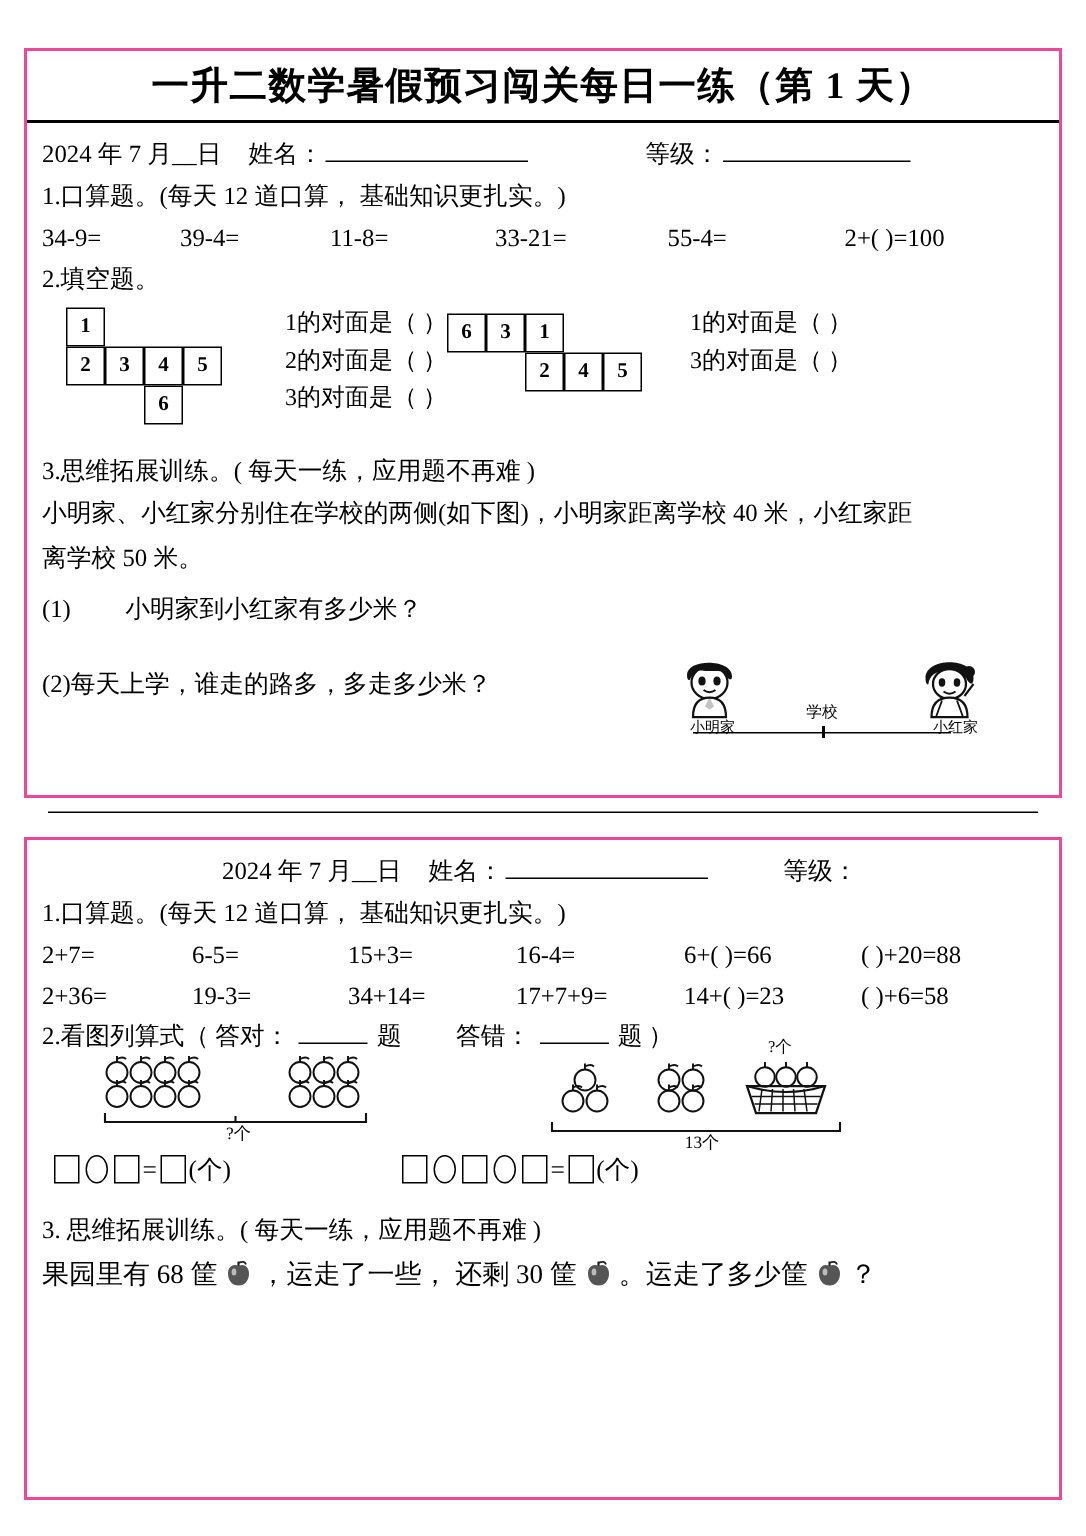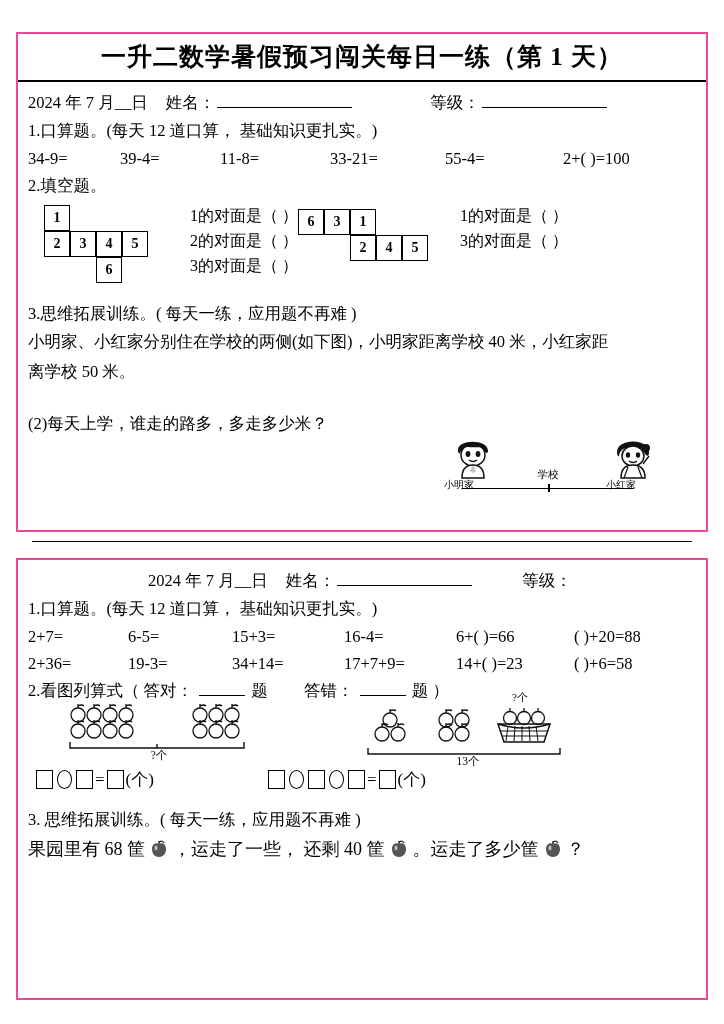--- a/index.html
+++ b/index.html
@@ -132,21 +132,21 @@
   #school-diagram{
     position:absolute;
     left:380px;top:398px;
     width:300px;height:70px;
   }
   .kid{position:absolute;width:46px;height:46px;}
   .kid-label{
     position:absolute;
     font-size:10px;
     white-space:nowrap;
-    text-align:left;
+    text-align:right;
     width:46px;
   }
   .road{
     position:absolute;
     left:64px;right:64px;top:56px;
     border-top:1.6px solid #000;
   }
   .road-tick{
     position:absolute;
     top:52px;left:50%;
@@ -297,20 +297,25 @@
           <div class="q-line">3的对面是（     ）</div>
         </div>
 
       </div>
 
       <div class="section-title" style="margin-top:14px;">3.思维拓展训练。( 每天一练，应用题不再难 )</div>
 
       <div class="prob-text">小明家、小红家分别住在学校的两侧(如下图)，小明家距离学校 40 米，小红家距</div>
       <div class="prob-text">离学校 50 米。</div>
 
+      <div class="prob-q">
+        <span>(1)</span>
+        <span class="indent-q"></span>
+        <span>小明家到小红家有多少米？</span>
+      </div>
 
       <div class="prob-q" style="margin-top:28px;">(2)每天上学，谁走的路多，多走多少米？</div>
 
     </div>
 
     <div id="school-diagram">
 
       <div class="kid" style="left:52px;top:2px;">
         <svg viewBox="0 0 46 46" width="46" height="46">
           <path d="M8 16 C8 5, 38 5, 38 17 C38 20, 36 19, 34 17 C30 13, 26 16, 20 14 C15 13, 11 16, 10 19 C9 20, 8 19, 8 16 Z" fill="#111"></path>
@@ -507,21 +512,21 @@
       <div class="final-prob">
         <span>果园里有 68 筐</span>
         <span class="apple-ico">
           <svg viewBox="0 0 16 18" width="16" height="18">
             <path d="M8 4 C4 2, 1 5, 1 9 C1 14, 4 17, 8 17 C12 17, 15 14, 15 9 C15 5, 12 2, 8 4 Z" fill="#555"></path>
             <path d="M8 4 L8 1" stroke="#222" stroke-width="1.4" fill="none"></path>
             <path d="M8 2 q4 -2 5 1" stroke="#222" stroke-width="1.2" fill="none"></path>
             <ellipse cx="5" cy="8" rx="1.6" ry="2.4" fill="#bbb"></ellipse>
           </svg>
         </span>
-        <span>，运走了一些，  还剩 40 筐</span>
+        <span>，运走了一些，  还剩 30 筐</span>
         <span class="apple-ico">
           <svg viewBox="0 0 16 18" width="16" height="18">
             <path d="M8 4 C4 2, 1 5, 1 9 C1 14, 4 17, 8 17 C12 17, 15 14, 15 9 C15 5, 12 2, 8 4 Z" fill="#555"></path>
             <path d="M8 4 L8 1" stroke="#222" stroke-width="1.4" fill="none"></path>
             <path d="M8 2 q4 -2 5 1" stroke="#222" stroke-width="1.2" fill="none"></path>
             <ellipse cx="5" cy="8" rx="1.6" ry="2.4" fill="#bbb"></ellipse>
           </svg>
         </span>
         <span>。运走了多少筐</span>
         <span class="apple-ico">

